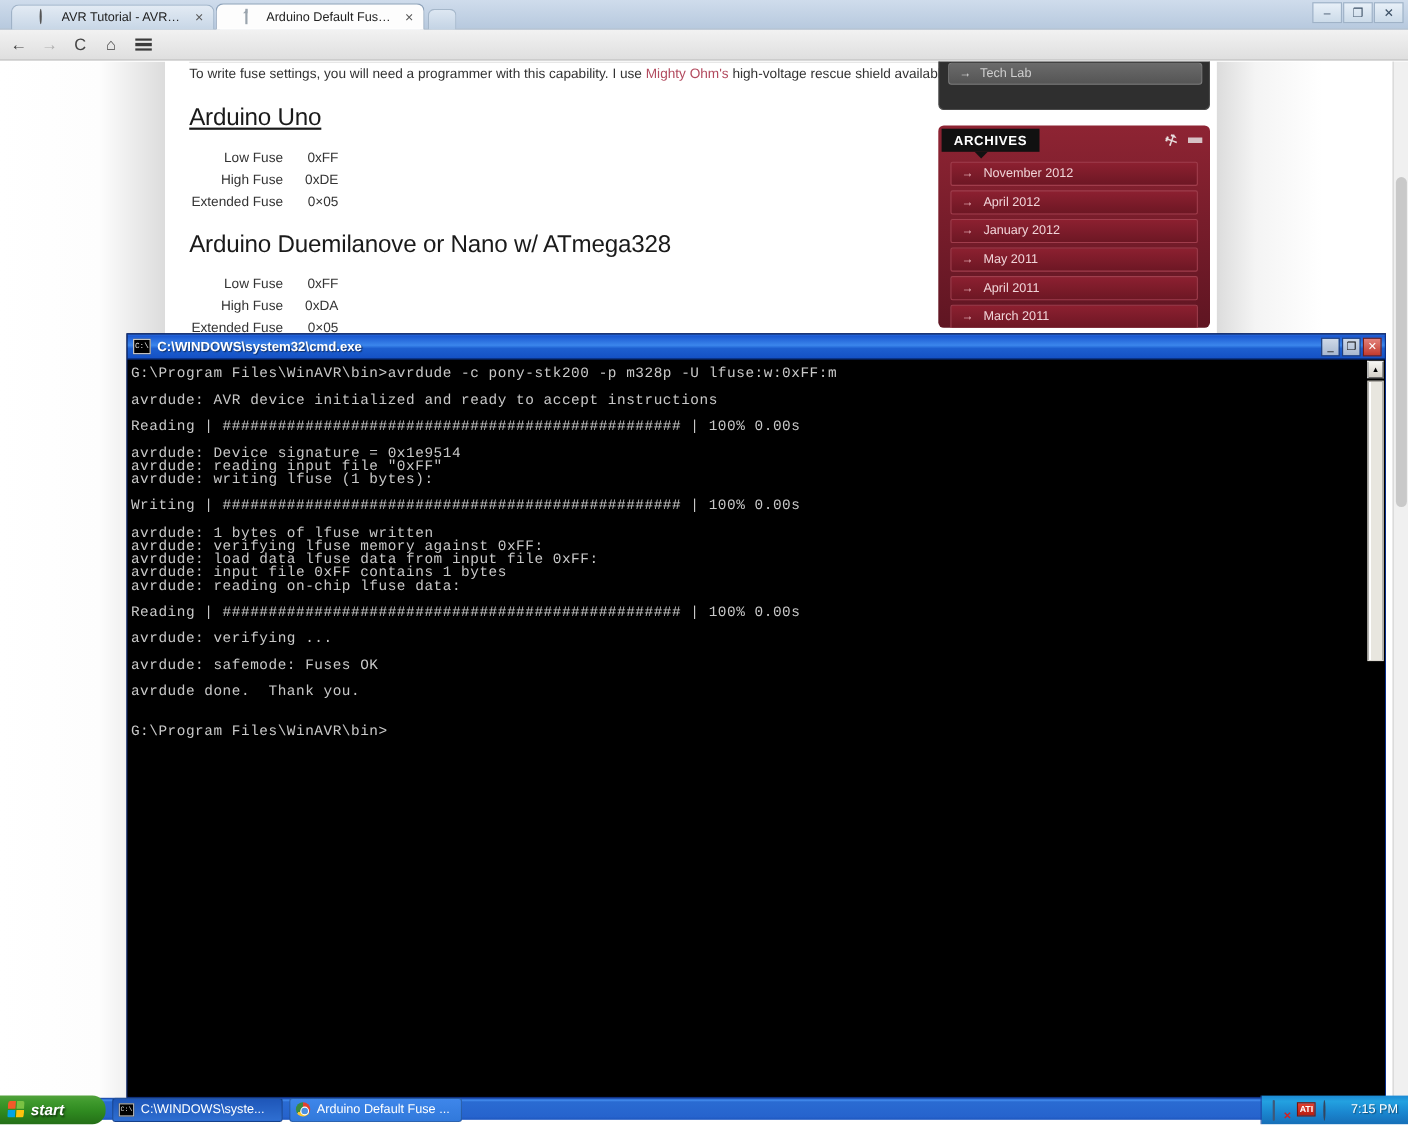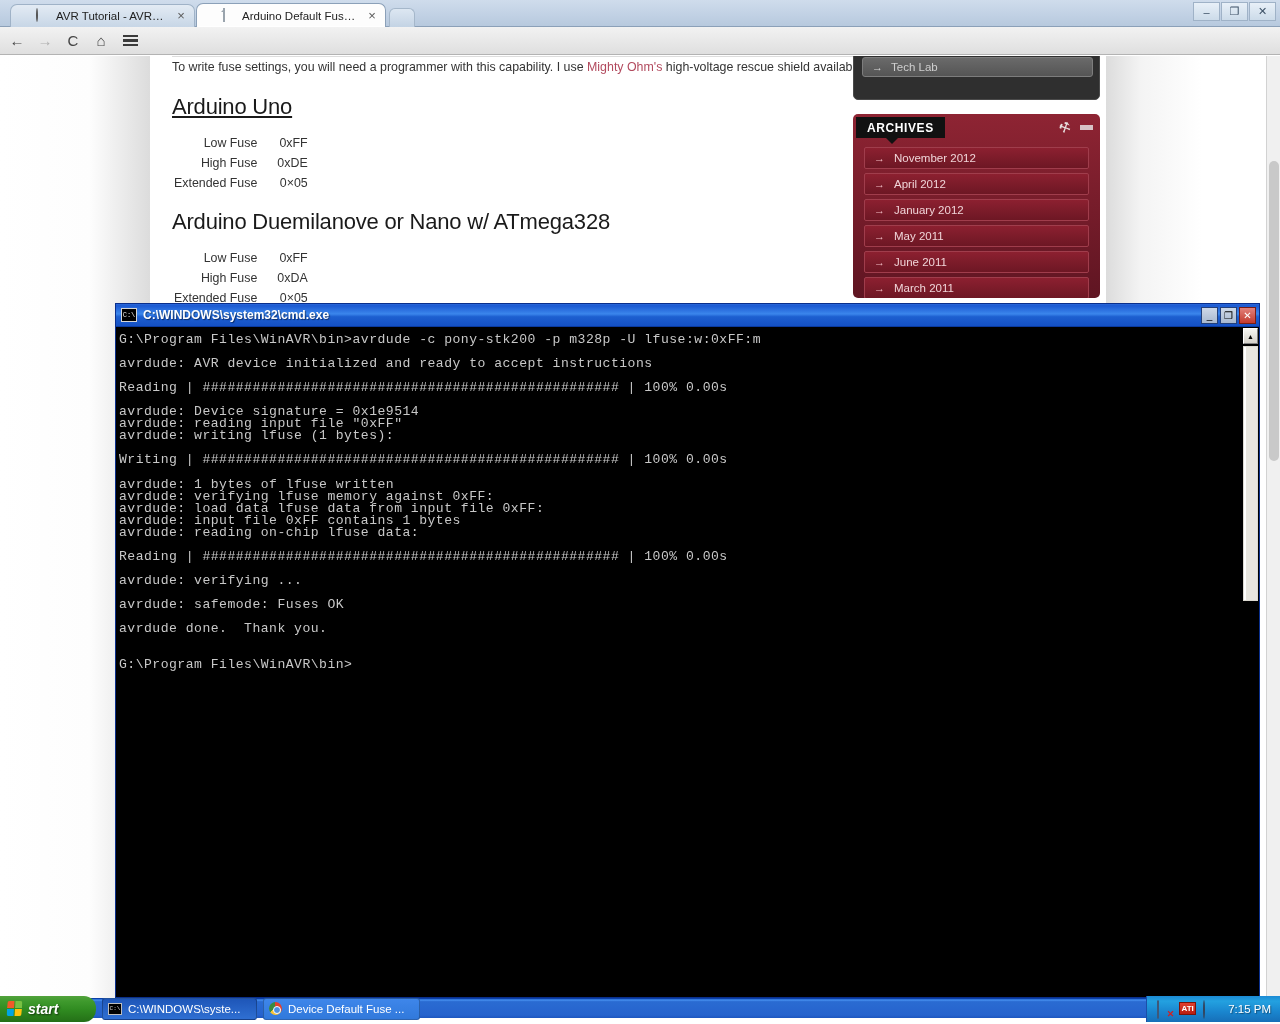--- a/index.html
+++ b/index.html
@@ -431,21 +431,21 @@
           <div class="arch-item">
             <span class="arw">→</span>
             <span>January 2012</span>
           </div>
           <div class="arch-item">
             <span class="arw">→</span>
             <span>May 2011</span>
           </div>
           <div class="arch-item">
             <span class="arw">→</span>
-            <span>June 2011</span>
+            <span>April 2011</span>
           </div>
           <div class="arch-item">
             <span class="arw">→</span>
             <span>March 2011</span>
           </div>
         </div>
       </div>
     </div>
   </div>
 
@@ -512,21 +512,21 @@
         <i></i>
       </span>
     <span>start</span>
   </div>
   <div class="tb-task a">
     <span class="tb-ico-cmd">C:\</span>
     <span>C:\WINDOWS\syste...</span>
   </div>
   <div class="tb-task b">
     <span class="tb-ico-chrome"></span>
-    <span>Device Default Fuse ...</span>
+    <span>Arduino Default Fuse ...</span>
   </div>
   <div class="tray">
     <span class="tray-ico"><span class="ti-net"></span></span>
     <span class="ti-ati">ATI</span>
     <span class="tray-ico"><span class="ti-vol"></span></span>
     <span class="clock">7:15 PM</span>
   </div>
 </div>
 
 </body></html>

